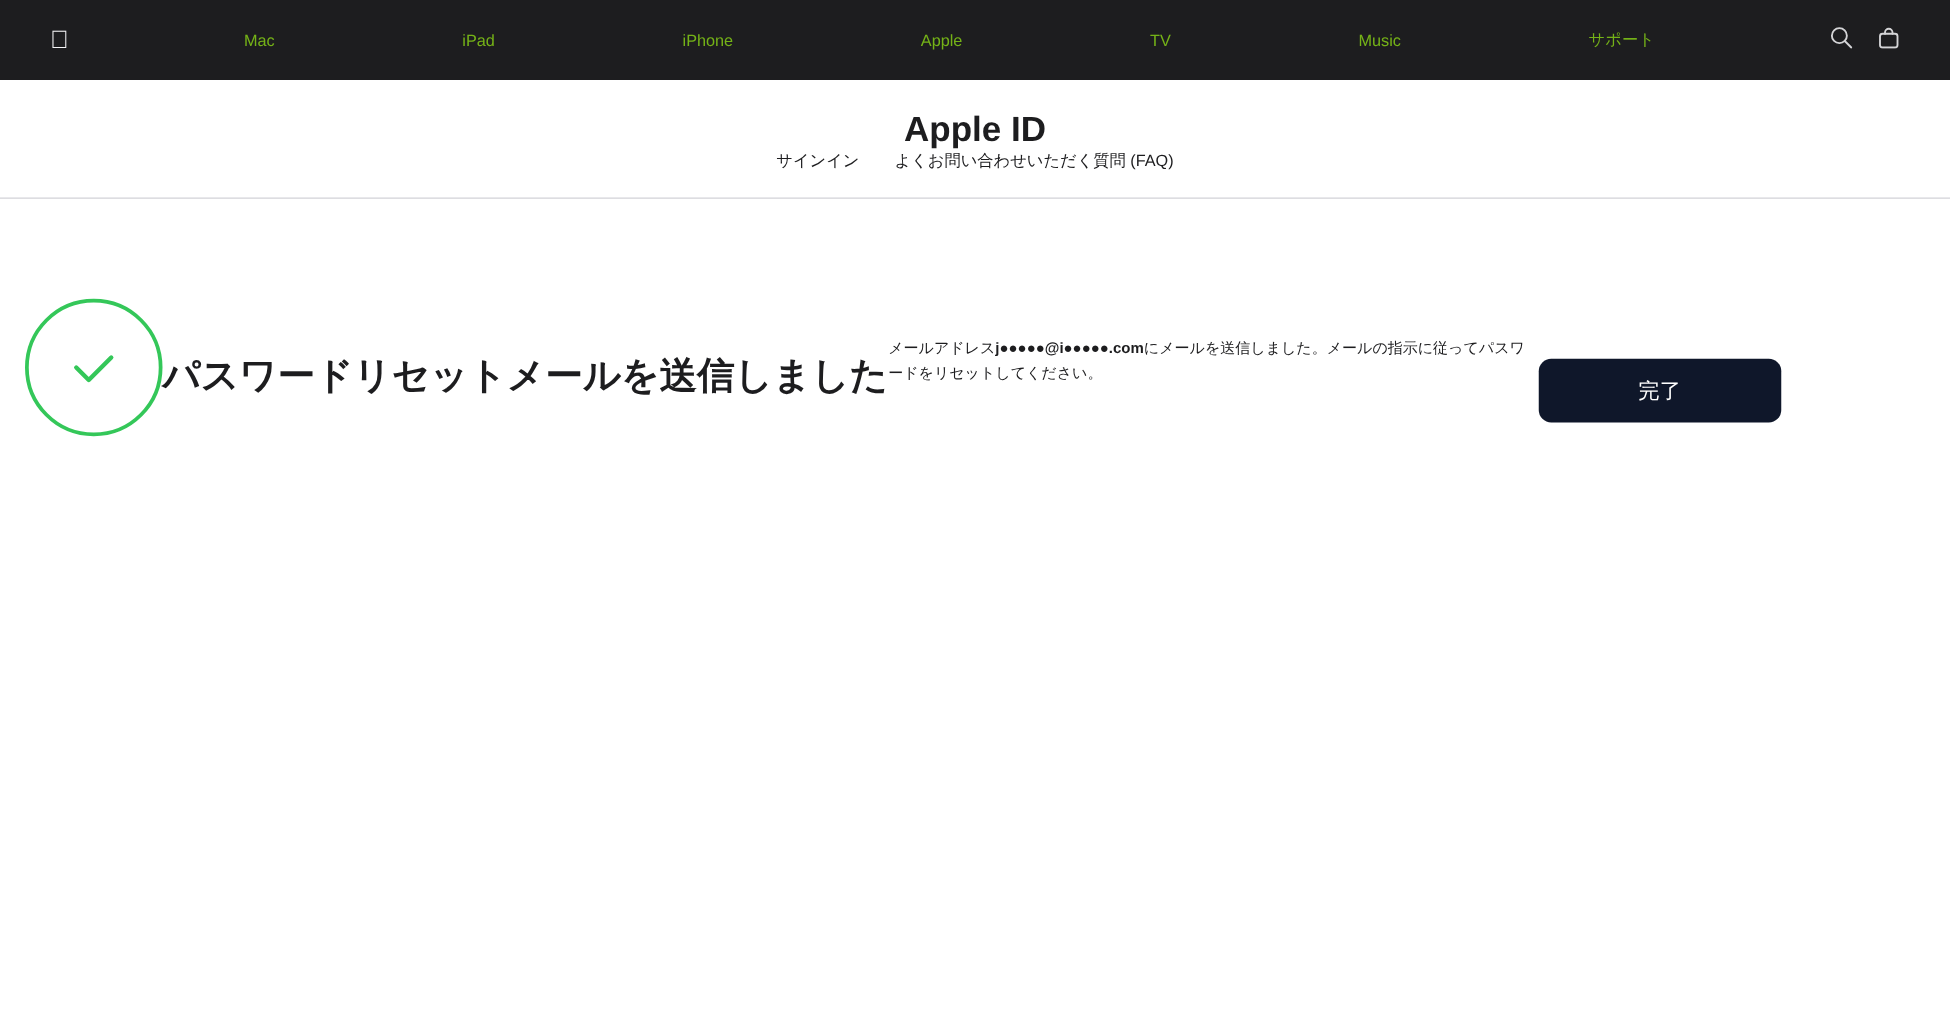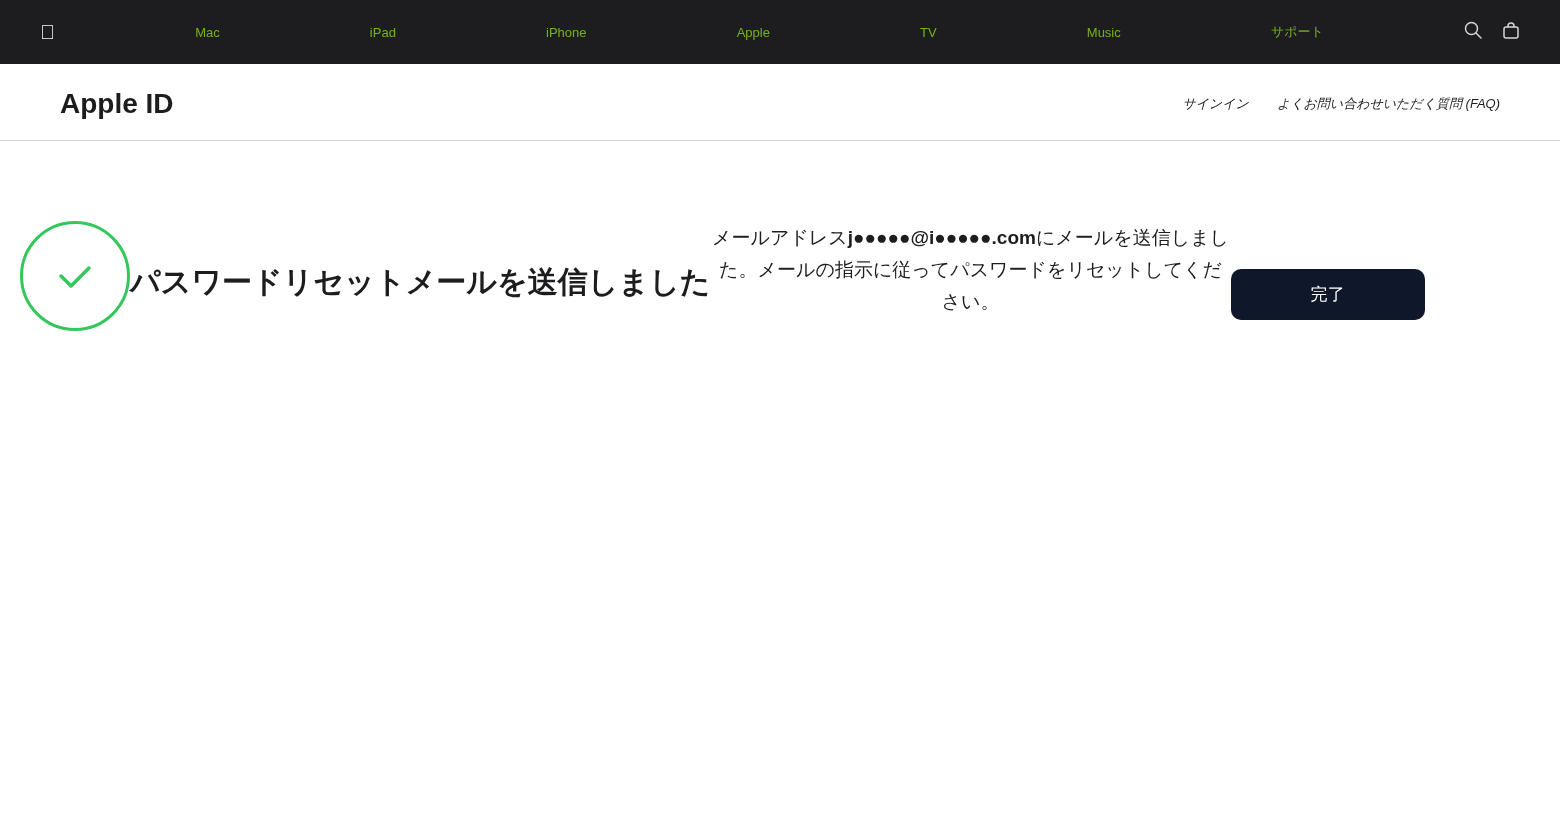--- a/index.html
+++ b/index.html
@@ -50,37 +50,37 @@
     }
 
     
     .sub-header {
       padding: 24px 60px 0 60px;
       display: flex;
       align-items: center;
       justify-content: space-between;
       border-bottom: 1px solid #d2d2d7;
       padding-bottom: 20px;
+      flex-direction: column;
     }
     .apple-id-title {
       font-size: 28px;
       font-weight: 600;
       color: #1d1d1f;
     }
     .sub-header-links {
       display: flex;
       align-items: center;
       gap: 28px;
     }
     .sub-header-link {
       font-size: 13px;
       color: #1d1d1f;
       cursor: pointer;
       text-decoration: none;
-      font-style: italic;
     }
 
     
     .main-content {
       display: flex;
       flex-direction: row;
       align-items: center;
       padding: 80px 20px 60px;
     }
 
@@ -104,23 +104,23 @@
     .success-title {
       font-size: 30px;
       font-weight: 700;
       color: #1d1d1f;
       margin-bottom: 24px;
       text-align: center;
     }
 
     
     .success-desc {
-      font-size: 19px;
+      font-size: 12px;
       color: #1d1d1f;
-      text-align: center;
+      text-align: left;
       max-width: 520px;
       line-height: 1.7;
       margin-bottom: 48px;
     }
     .email-highlight {
       font-weight: 600;
     }
 
     
     .done-button {

